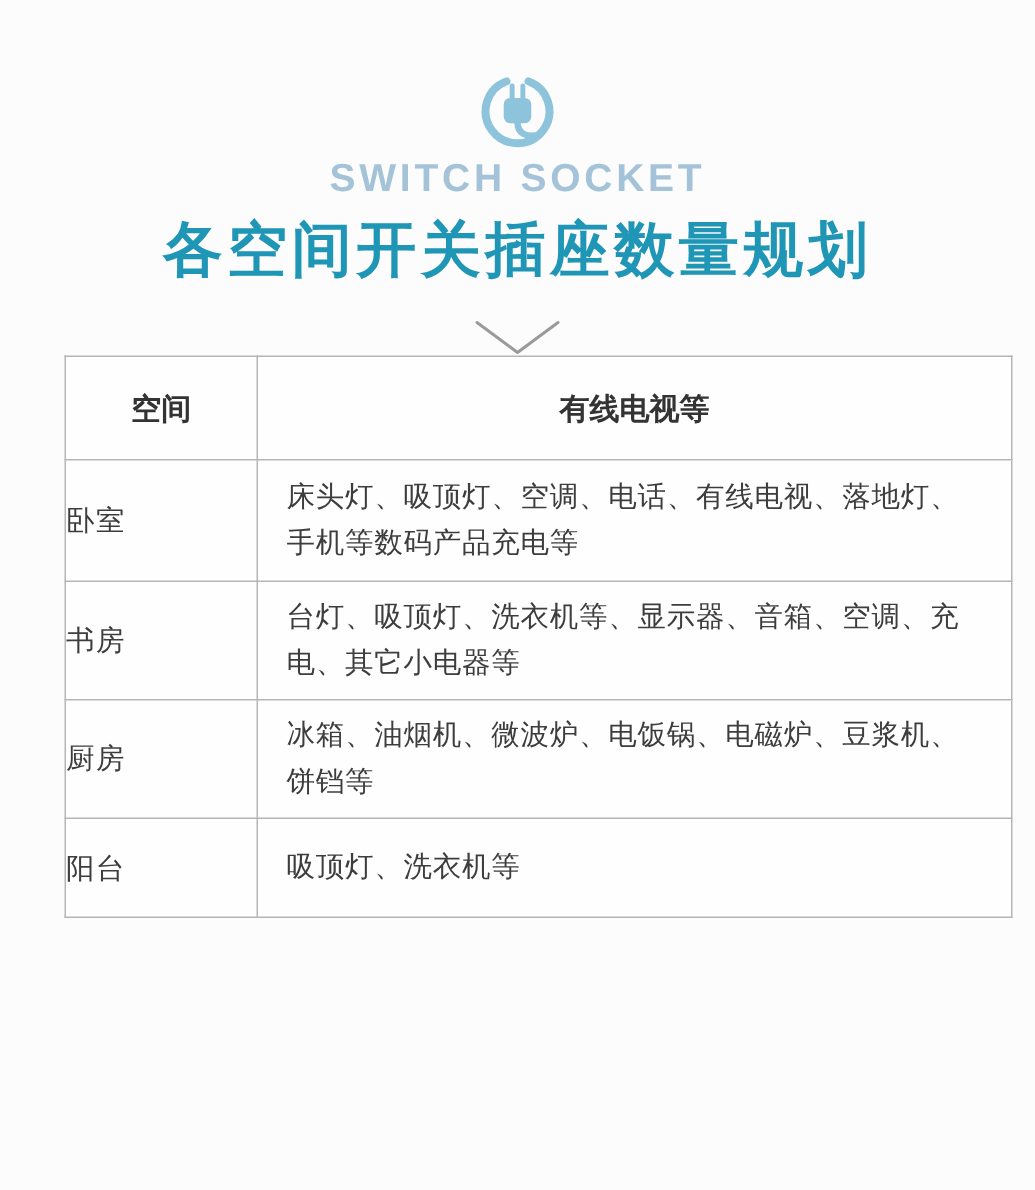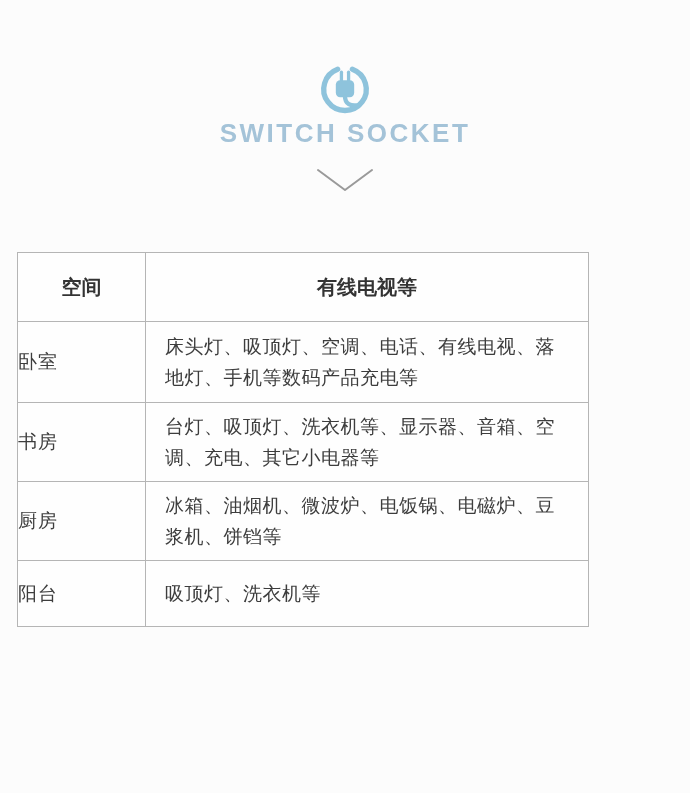--- a/index.html
+++ b/index.html
@@ -15,21 +15,20 @@
   html,body{width:690px;height:793px;overflow:hidden;}
   body{
     background:var(--page-bg);
     font-family:"Liberation Sans","DejaVu Sans",sans-serif;
     color:var(--text-dark);
   }
   .page{width:690px;height:793px;position:relative;}
   .header{
     padding-top:44px;
     text-align:center;
-    margin-top:15px;
   }
   .icon-wrap{
     width:58px;height:58px;
     margin:0 auto;
     display:block;
   }
   .subtitle{
     margin-top:1px;
     font-size:26px;
     font-weight:bold;
@@ -44,23 +43,23 @@
     color:var(--title-teal);
   }
   .chevron{
     margin-top:17px;
     height:28px;
     display:flex;
     justify-content:center;
   }
   .plan-table{
     position:absolute;
-    left:17px;
+    left:43px;
     top:237px;
-    width:572px;
+    width:632px;
     border-collapse:collapse;
     table-layout:fixed;
     background:#fefefe;
   }
   .plan-table th,.plan-table td{
     border:1px solid var(--table-border);
     font-size:19px;
     color:var(--text-dark);
     vertical-align:middle;
   }
@@ -104,20 +103,21 @@
 
         <rect x="24.6" y="12" width="3.4" height="12" rx="1.6" fill="#8ec3dc"></rect>
         <rect x="32.0" y="12" width="3.4" height="12" rx="1.6" fill="#8ec3dc"></rect>
 
         <rect x="20.5" y="22" width="19" height="17.5" rx="4.5" fill="#8ec3dc"></rect>
 
         <path d="M 30 38.5 C 30 46.5 35.5 49.5 45 47.5" fill="none" stroke="#8ec3dc" stroke-width="4.5" stroke-linecap="round"></path>
       </svg>
     </div>
     <div class="subtitle">SWITCH SOCKET</div>
+    <h1 class="title">各空间开关插座数量规划</h1>
     <div class="chevron">
       <svg width="62" height="28" viewBox="0 0 62 28" aria-hidden="true">
         <polyline points="4,4 31,24 58,4" fill="none" stroke="#9a9a9a" stroke-width="2" stroke-linecap="round" stroke-linejoin="round"></polyline>
       </svg>
     </div>
   </header>
 
   <table class="plan-table">
     <colgroup>
         <col class="space-col">

